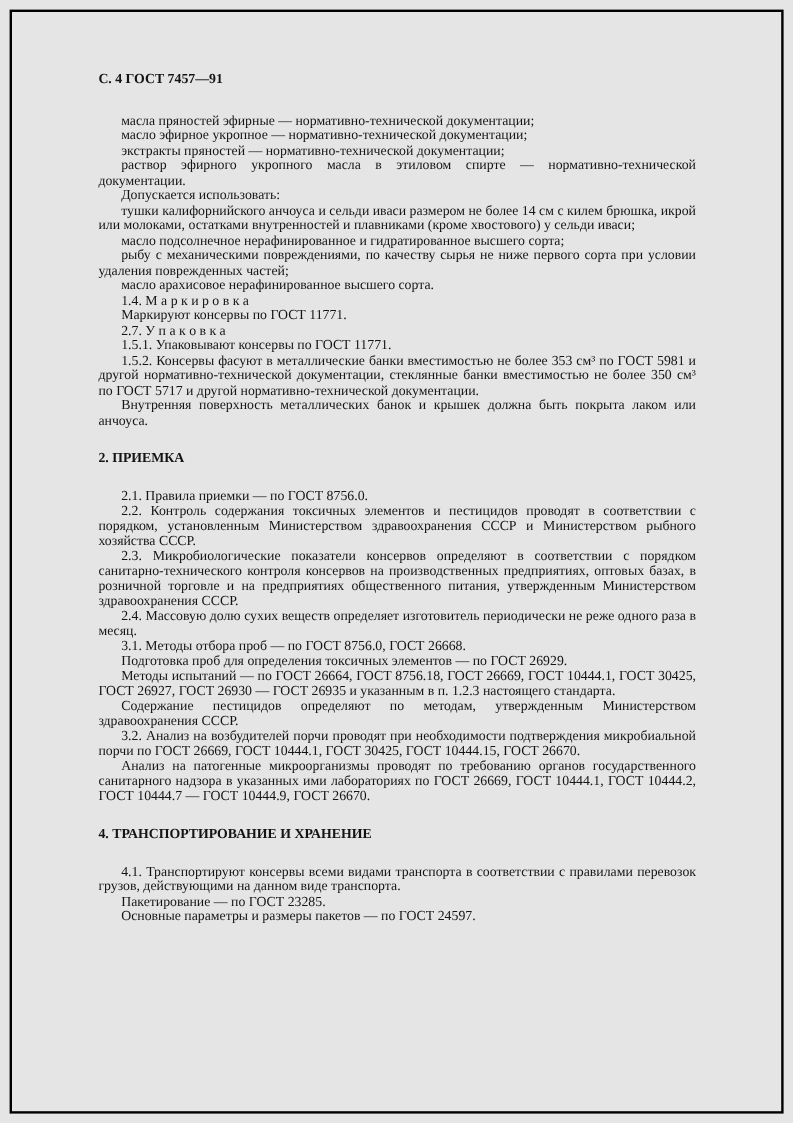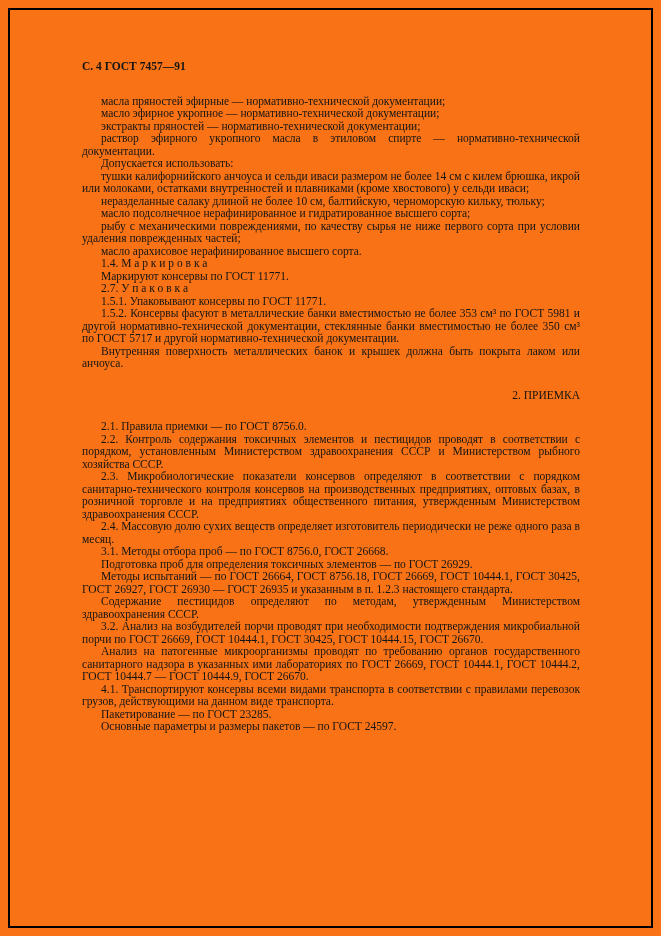--- a/index.html
+++ b/index.html
@@ -4,21 +4,21 @@
 <style>
   html, body {
     margin: 0;
     padding: 0;
     background: #ffffff;
   }
   .page {
     position: relative;
     width: 661px;
     height: 936px;
-    background: #f97316;
+    background: #e5e5e5;
     font-family: "Liberation Serif", "DejaVu Serif", serif;
     color: #141414;
     overflow: hidden;
   }
   .frame {
     position: absolute;
     top: 8px;
     left: 8px;
     right: 8px;
     bottom: 8px;
@@ -38,43 +38,42 @@
     margin: 0;
     text-indent: 19px;
   }
   p.page-header {
     font-weight: bold;
     text-indent: 0;
     text-align: left;
     margin-bottom: 22px;
   }
   p.section-heading {
-    font-weight: normal;
-    text-align: right;
+    font-weight: bold;
+    text-align: left;
     text-indent: 0;
     margin-top: 19px;
     margin-bottom: 19px;
   }
 </style>
 </head>
 <body>
 
 <div class="page">
   <div class="frame"></div>
   <div class="content">
 
     <p class="page-header">С. 4 ГОСТ 7457—91</p>
 
     <p>масла пряностей эфирные — нормативно-технической документации;</p>
     <p>масло эфирное укропное — нормативно-технической документации;</p>
     <p>экстракты пряностей — нормативно-технической документации;</p>
     <p>раствор эфирного укропного масла в этиловом спирте — нормативно-технической документации.</p>
     <p>Допускается использовать:</p>
     <p>тушки калифорнийского анчоуса и сельди иваси размером не более 14 см с килем брюшка, икрой или молоками, остатками внутренностей и плавниками (кроме хвостового) у сельди иваси;</p>
-    <p>неразделанные салаку длиной не более 10 см, балтийскую, черноморскую кильку, тюльку;</p>
     <p>масло подсолнечное нерафинированное и гидратированное высшего сорта;</p>
     <p>рыбу с механическими повреждениями, по качеству сырья не ниже первого сорта при условии удаления поврежденных частей;</p>
     <p>масло арахисовое нерафинированное высшего сорта.</p>
     <p>1.4. М а р к и р о в к а</p>
     <p>Маркируют консервы по ГОСТ 11771.</p>
     <p>2.7. У п а к о в к а</p>
     <p>1.5.1. Упаковывают консервы по ГОСТ 11771.</p>
     <p>1.5.2. Консервы фасуют в металлические банки вместимостью не более 353 см³ по ГОСТ 5981 и другой нормативно-технической документации, стеклянные банки вместимостью не более 350 см³ по ГОСТ 5717 и другой нормативно-технической документации.</p>
     <p>Внутренняя поверхность металлических банок и крышек должна быть покрыта лаком или анчоуса.</p>
 
@@ -84,18 +83,19 @@
     <p>2.3. Микробиологические показатели консервов определяют в соответствии с порядком санитарно-технического контроля консервов на производственных предприятиях, оптовых базах, в розничной торговле и на предприятиях общественного питания, утвержденным Министерством здравоохранения СССР.</p>
     <p>2.4. Массовую долю сухих веществ определяет изготовитель периодически не реже одного раза в месяц.</p>
 
     <p>3.1. Методы отбора проб — по ГОСТ 8756.0, ГОСТ 26668.</p>
     <p>Подготовка проб для определения токсичных элементов — по ГОСТ 26929.</p>
     <p>Методы испытаний — по ГОСТ 26664, ГОСТ 8756.18, ГОСТ 26669, ГОСТ 10444.1, ГОСТ 30425, ГОСТ 26927, ГОСТ 26930 — ГОСТ 26935 и указанным в п. 1.2.3 настоящего стандарта.</p>
     <p>Содержание пестицидов определяют по методам, утвержденным Министерством здравоохранения СССР.</p>
     <p>3.2. Анализ на возбудителей порчи проводят при необходимости подтверждения микробиальной порчи по ГОСТ 26669, ГОСТ 10444.1, ГОСТ 30425, ГОСТ 10444.15, ГОСТ 26670.</p>
     <p>Анализ на патогенные микроорганизмы проводят по требованию органов государственного санитарного надзора в указанных ими лабораториях по ГОСТ 26669, ГОСТ 10444.1, ГОСТ 10444.2, ГОСТ 10444.7 — ГОСТ 10444.9, ГОСТ 26670.</p>
 
+    <p class="section-heading">4. ТРАНСПОРТИРОВАНИЕ И ХРАНЕНИЕ</p>
     <p>4.1. Транспортируют консервы всеми видами транспорта в соответствии с правилами перевозок грузов, действующими на данном виде транспорта.</p>
     <p>Пакетирование — по ГОСТ 23285.</p>
     <p>Основные параметры и размеры пакетов — по ГОСТ 24597.</p>
 
   </div>
 </div>
 
 </body></html>

